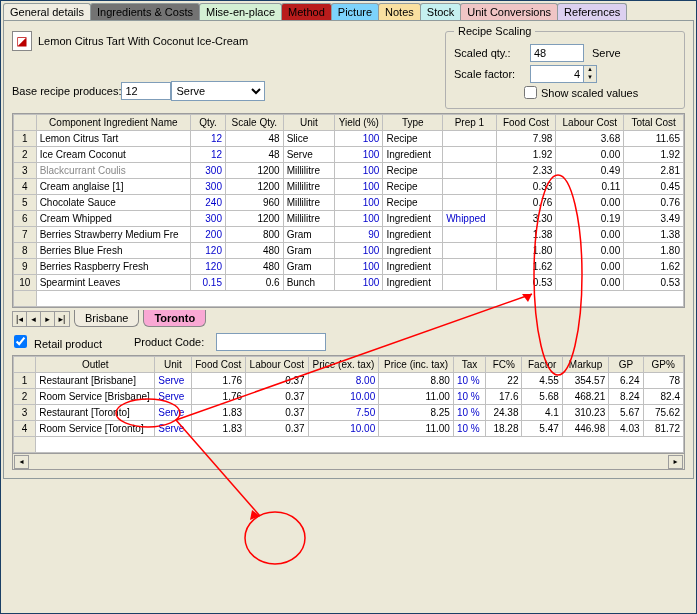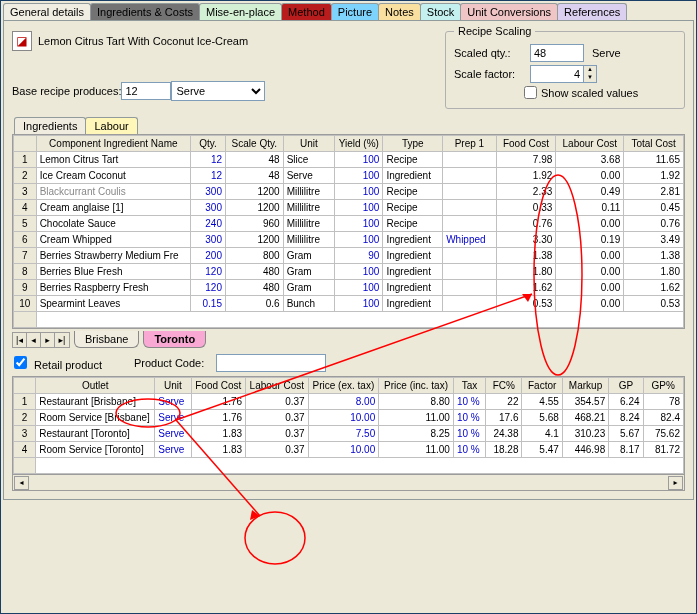--- a/index.html
+++ b/index.html
@@ -254,24 +254,20 @@
             <div>▼</div>
           </div>
       </div>
       <div class="form-row" style="margin-left:70px">
         <input type="checkbox" style="">
         <span>Show scaled values</span>
       </div>
     </fieldset>
   </div>
 
-  <div class="subtabs">
-    <div class="subtab">Ingredients</div>
-    <div class="subtab active">Labour</div>
-  </div>
 
   <div class="grid-wrap">
     <table class="grid" id="ing-table">
       <colgroup>
         <col style="width:22px">
           <col style="width:150px">
           <col style="width:34px">
         <col style="width:56px">
           <col style="width:50px">
           <col style="width:47px">
@@ -542,21 +538,21 @@
             <td class="">Room Service [Toronto]</td>
             <td class="blue">Serve</td>
             <td class="num">1.83</td>
             <td class="num">0.37</td>
             <td class="num blue">10.00</td>
             <td class="num">11.00</td>
             <td class="blue">10 %</td>
             <td class="num">18.28</td>
             <td class="num">5.47</td>
             <td class="num">446.98</td>
-            <td class="num">8.17</td>
+            <td class="num">4.03</td>
             <td class="num">81.72</td>
           </tr>
         </tbody>
       <tbody>
           <tr>
             <td class="rowhdr"></td>
             <td colspan="12" style="height:14px"></td>
           </tr>
         </tbody>
     </table>

